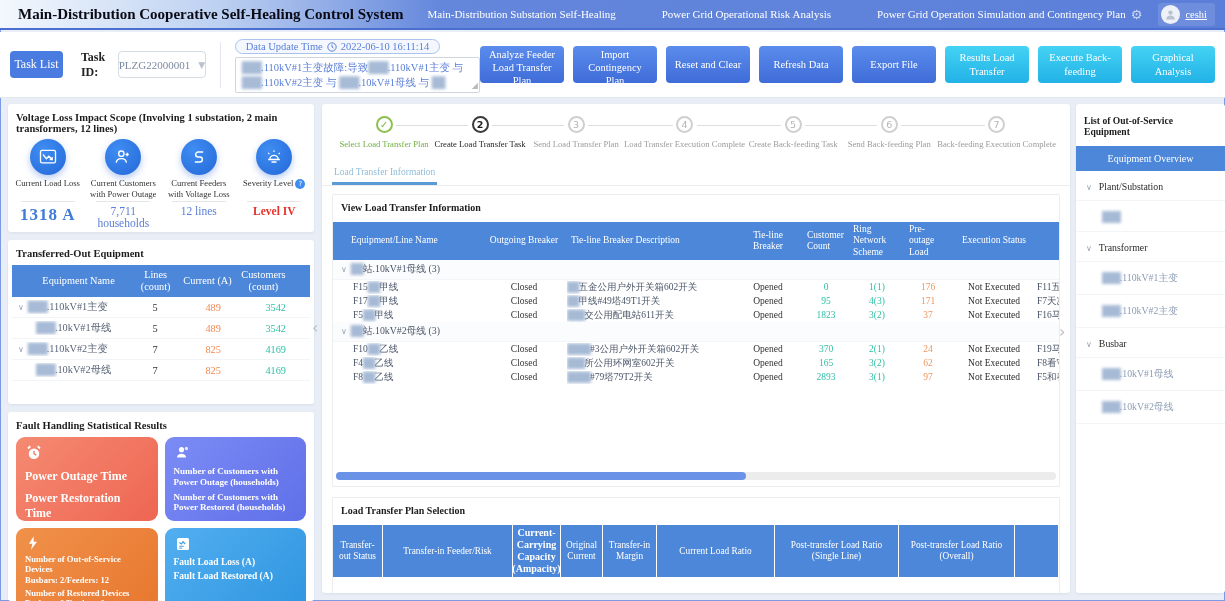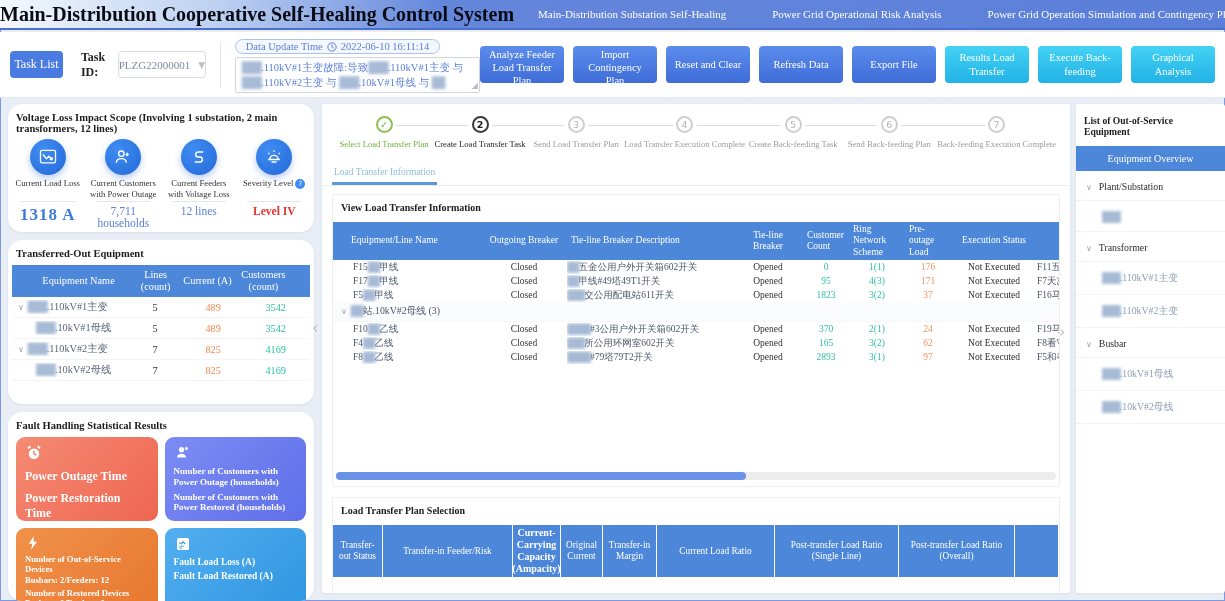--- a/index.html
+++ b/index.html
@@ -11,21 +11,21 @@
     outline:1px solid #7c9ae3; outline-offset:-1px;
   }
   .redact { color:#8aa4c8; filter:blur(1.8px); opacity:.75; letter-spacing:-1px; }
 
   
   .app-header{
     position:absolute; top:0; left:0; right:0; height:30px;
     background:linear-gradient(90deg,#f3f8fd 0%,#bcd0f1 18%,#6487dc 36%,#5b7ed9 100%);
     display:flex; align-items:center; border-bottom:2px solid #4a6fd0;
   }
-  .app-title{ font-size:20px; font-weight:bold; color:#0a0a14; padding-left:0; white-space:nowrap; }
+  .app-title{ font-size:15px; font-weight:bold; color:#0a0a14; padding-left:18px; white-space:nowrap; }
   .app-nav{ display:flex; gap:46px; margin-left:24px; }
   .app-nav .nav-item{ font-size:11px; color:#ffffff; white-space:nowrap; cursor:pointer; }
   .header-right{ margin-left:auto; display:flex; align-items:center; gap:16px; padding-right:10px; }
   .gear{ font-size:13px; color:#ccd9f4; cursor:pointer; font-family:"DejaVu Sans",sans-serif; }
   .user-chip{ display:flex; align-items:center; gap:5px; background:rgba(255,255,255,0.12); padding:2px 8px 2px 3px; border-radius:3px; cursor:pointer; }
   .avatar{ width:19px; height:19px; border-radius:50%; background:#eef2f8; display:flex; align-items:center; justify-content:center; }
   .user-name{ font-size:10.5px; color:#fff; text-decoration:underline; }
 
   
   .toolbar{
@@ -59,21 +59,21 @@
   .tb-buttons{ margin-left:auto; display:flex; gap:9px; align-items:center; }
   .tb-btn{
     min-width:84px; max-width:108px; height:37px; border:none; border-radius:4px; color:#fff;
     font-size:10.5px; line-height:1.25; text-align:center; padding:2px 6px; cursor:pointer; font-family:inherit;
   }
   .tb-btn.blue{ background:linear-gradient(180deg,#5b8cec,#3f6cd8); }
   .tb-btn.cyan{ background:linear-gradient(180deg,#44d2f4,#22b2e6); }
 
   
   .left-col{ position:absolute; left:8px; top:104px; width:306px; }
-  .panel{ background:#fff; border-radius:14px; box-shadow:0 1px 3px rgba(30,60,120,0.08); }
+  .panel{ background:#fff; border-radius:3px; box-shadow:0 1px 3px rgba(30,60,120,0.08); }
   .panel-title{ font-size:10.5px; font-weight:bold; color:#1c1c1c; padding:8px 8px 4px; }
 
   .impact-panel{ height:128px; margin-bottom:8px; }
   .stats-row{ display:flex; padding:0 2px; }
   .stat{ flex:1; text-align:center; }
   .stat-icon{
     width:36px; height:36px; border-radius:50%;
     background:radial-gradient(circle at 35% 30%, #3f8df2, #2468d8);
     margin:1px auto 3px; display:flex; align-items:center; justify-content:center;
     box-shadow:0 3px 7px rgba(47,104,216,0.35);
@@ -434,20 +434,21 @@
       <div style="text-align:center">Outgoing Breaker</div>
       <div>Tie-line Breaker Description</div>
       <div style="text-align:center">Tie-line Breaker</div>
       <div>Customer Count</div>
       <div>Ring Network Scheme</div>
       <div>Pre-outage Load</div>
       <div style="text-align:center">Execution Status</div>
       <div></div>
     </div>
     <div class="v-body">
+      <div class="v-group"><span class="t-chev">∨</span><span class="redact">██</span><span>站.10kV#1母线  (3)</span></div>
       <div class="v-row">
         <div class="c-name"><span>F15</span><span class="redact">██</span><span>甲线</span></div>
         <div class="c-out">Closed</div>
         <div class="c-desc"><span class="redact">██</span><span>五金公用户外开关箱602开关</span></div>
         <div class="c-tie">Opened</div>
         <div class="c-cust">0</div>
         <div class="c-ring">1(1)</div>
         <div class="c-load">176</div>
         <div class="c-status">Not Executed</div>
         <div class="c-next">F11五</div>

